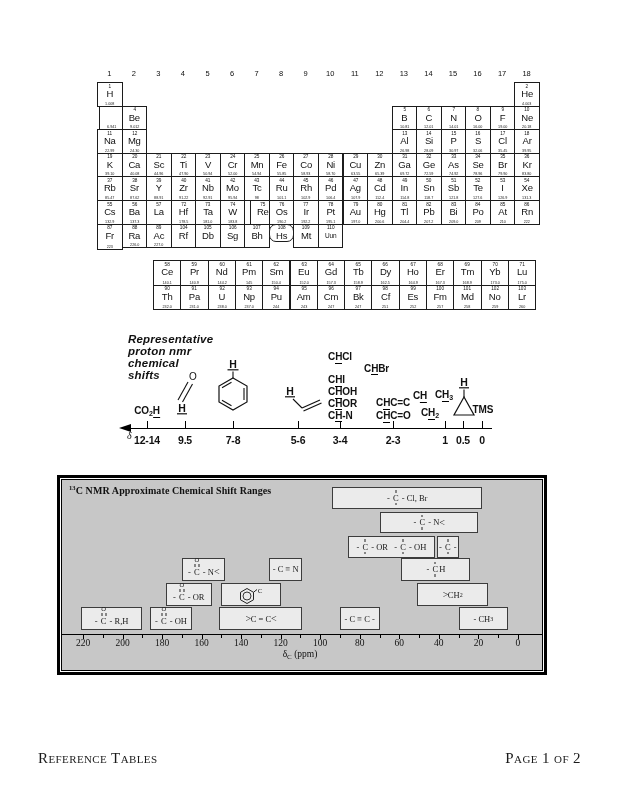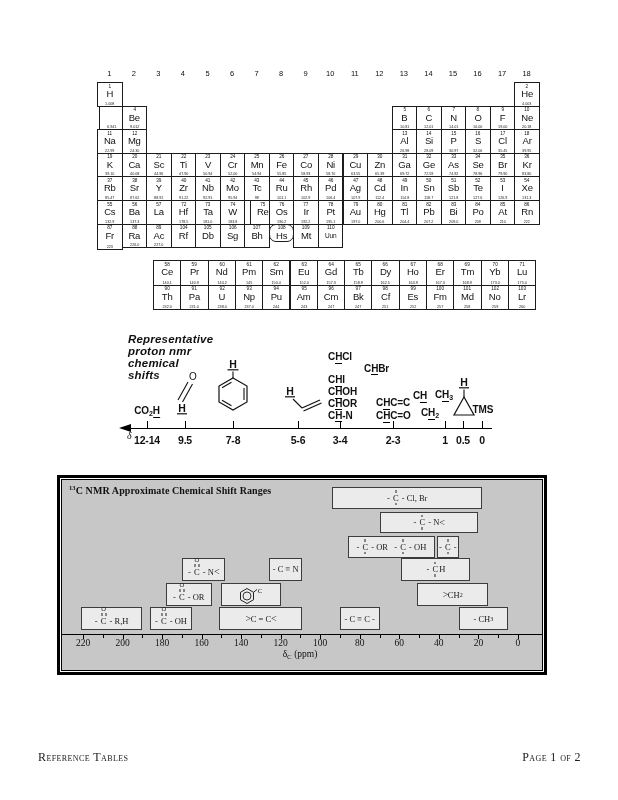--- a/index.html
+++ b/index.html
@@ -61,21 +61,21 @@
   .od .otop .dbl{width:3px;height:3px;border-left:1px solid #222;border-right:1px solid #222;margin-top:.5px;}
   .c13-sub{font-size:6px;vertical-align:-1.5px;}
   .c13-ang{font-size:10px;letter-spacing:-.5px;}
   .c13-axisline{position:absolute;background:#000;}
   .c13-tick{position:absolute;width:1px;background:#000;}
   .c13-al{position:absolute;transform:translateX(-50%);font-size:9.5px;color:#111;}
   #c13-xlabel{position:absolute;transform:translateX(-50%);font-size:9.5px;}
   #c13-xlabel .sub{font-size:7px;vertical-align:-1.5px;}
 
   
-  .footer{position:absolute;top:750px;font-family:"Liberation Serif",serif;font-size:12px;
+  .footer{position:absolute;top:750px;font-family:"Liberation Serif",serif;font-size:15px;
       font-variant:small-caps;letter-spacing:.4px;color:#1a1a1a;}
   #footer-left{left:38px;}
   #footer-right{right:37px;}
 </style>
 </head>
 <body>
 
 <div id="page">
 
   <div id="pt-layer" class="abs">

